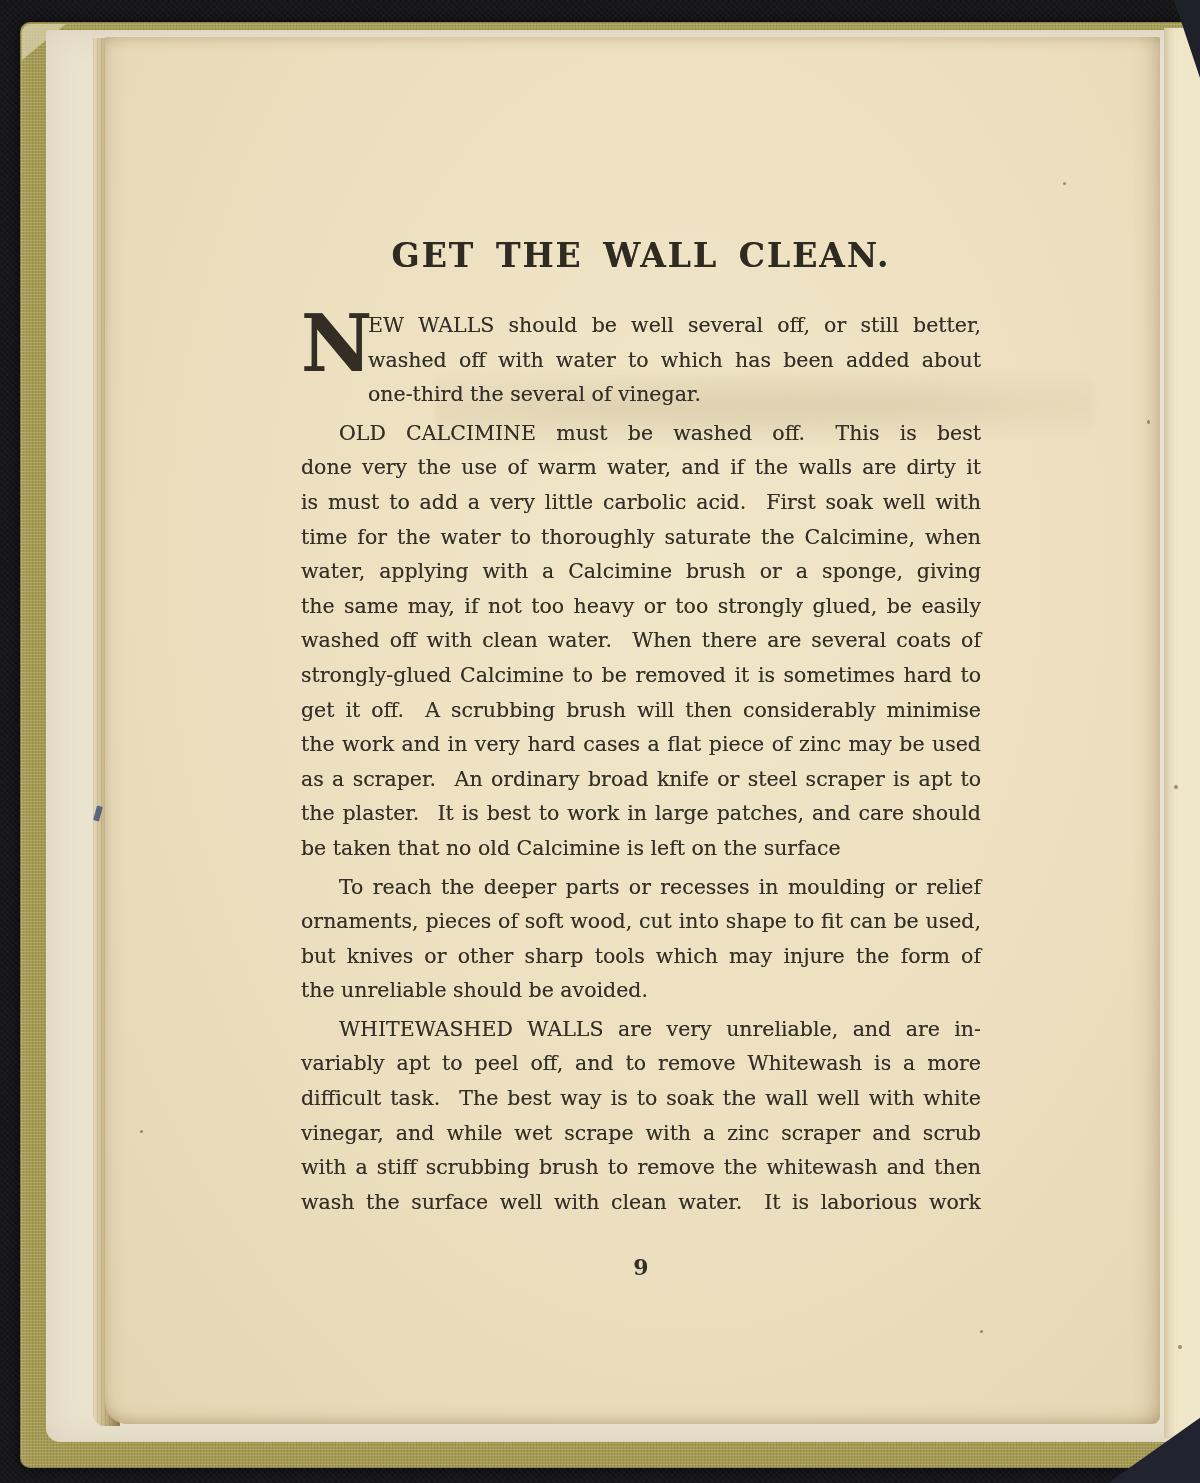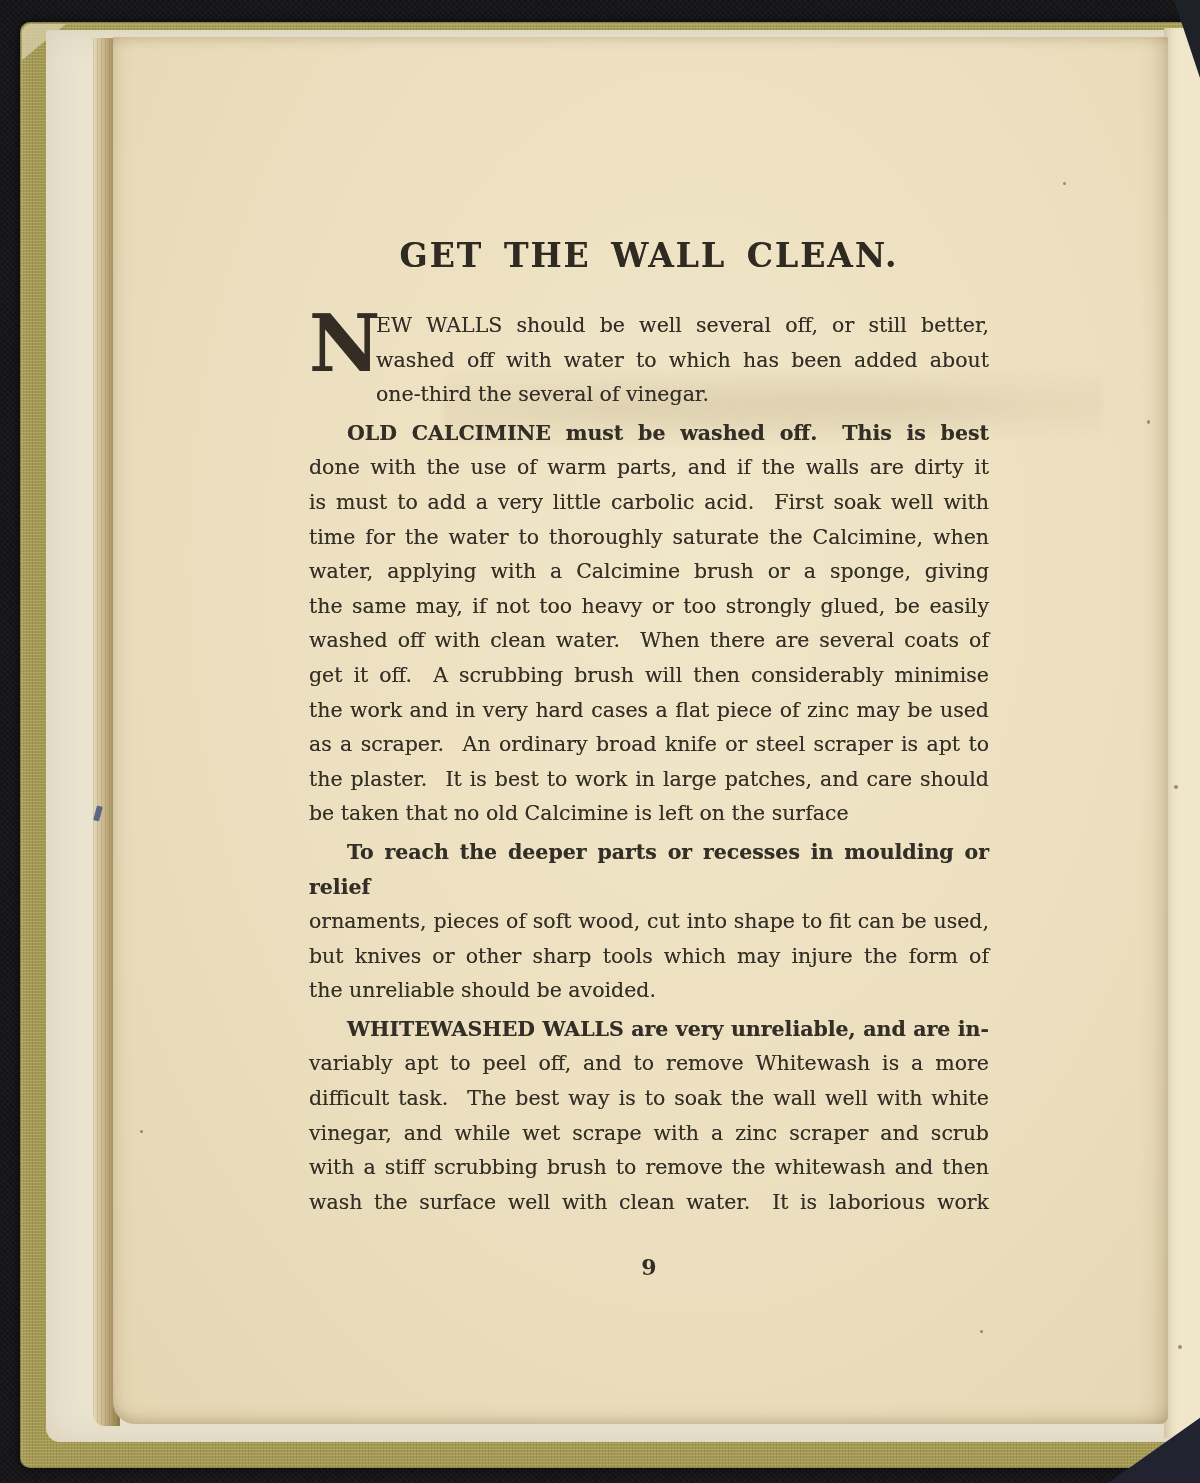--- a/index.html
+++ b/index.html
@@ -43,21 +43,21 @@
     content:""; position:absolute; inset:0;
     background: repeating-linear-gradient(90deg, rgba(60,40,10,.10) 0 1px, transparent 1px 4px);
     border-radius:inherit;
   }
   .next-page {
     position:absolute; left:1164px; top:28px; width:36px; height:1410px;
     background:#f0e7ca;
     box-shadow: inset 10px 0 12px -8px rgba(120,95,55,.38);
   }
   .page {
-    position:absolute; left:113px; top:37px; width:1055px; height:1387px;
+    position:absolute; left:105px; top:37px; width:1055px; height:1387px;
     background: radial-gradient(ellipse at 55% 38%, #f0e6c8 0%, #ecdfbf 55%, #e4d6b1 100%);
     border-radius:2px 2px 8px 22px;
     box-shadow:
       inset -16px 0 22px -12px rgba(115,88,48,.32),
       inset 0 10px 14px -10px rgba(115,88,48,.25),
       inset 0 -12px 16px -10px rgba(115,88,48,.30),
       inset 14px 0 20px -14px rgba(115,88,48,.22);
     color:#332e26;
   }
   .ghost {
@@ -88,21 +88,21 @@
   }
   .title {
     padding-top:200px; text-align:center; font-weight:bold;
     font-size:33px; line-height:38px; letter-spacing:2px; word-spacing:7px;
     color:#2f2a22;
   }
   .body-text { margin-top:33px; }
   .para { margin-bottom:4px; }
   .line { text-align:justify; text-align-last:justify; }
   .line.nl { text-align-last:left; }
-  .line.ind { text-indent:38px;font-weight:bold; }
+  .line.ind { text-indent:38px; }
   .drop-row { display:flex; }
   .dropcap {
     flex:0 0 58px; width:58px; margin-right:9px;
     font-size:78px; line-height:66px; font-weight:bold; color:#332d24;
     transform:translateY(3px);
   }
   .drop-lines { flex:1; min-width:0; }
   .folio {
     position:absolute; left:196px; top:1216px; width:680px;
     text-align:center; font-weight:bold; font-size:22px; line-height:28px;
@@ -131,26 +131,27 @@
           <div class="dropcap">N</div>
           <div class="drop-lines">
             <div class="line">EW WALLS should be well several off, or still better,</div>
             <div class="line">washed off with water to which has been added about</div>
             <div class="line nl">one-third the several of vinegar.</div>
           </div>
         </div>
 
         <div class="para">
           <div class="line ind">OLD CALCIMINE must be washed off.  This is best</div>
-          <div class="line">done with the use of warm parts, and if the walls are dirty it</div>
+          <div class="line">done very the use of warm water, and if the walls are dirty it</div>
           <div class="line">is must to add a very little carbolic acid.  First soak well with</div>
           <div class="line">time for the water to thoroughly saturate the Calcimine, when</div>
           <div class="line">water, applying with a Calcimine brush or a sponge, giving</div>
           <div class="line">the same may, if not too heavy or too strongly glued, be easily</div>
           <div class="line">washed off with clean water.  When there are several coats of</div>
+          <div class="line">strongly-glued Calcimine to be removed it is sometimes hard to</div>
           <div class="line">get it off.  A scrubbing brush will then considerably minimise</div>
           <div class="line">the work and in very hard cases a flat piece of zinc may be used</div>
           <div class="line">as a scraper.  An ordinary broad knife or steel scraper is apt to</div>
           <div class="line">the plaster.  It is best to work in large patches, and care should</div>
           <div class="line nl">be taken that no old Calcimine is left on the surface</div>
         </div>
 
         <div class="para">
           <div class="line ind">To reach the deeper parts or recesses in moulding or relief</div>
           <div class="line">ornaments, pieces of soft wood, cut into shape to fit can be used,</div>

